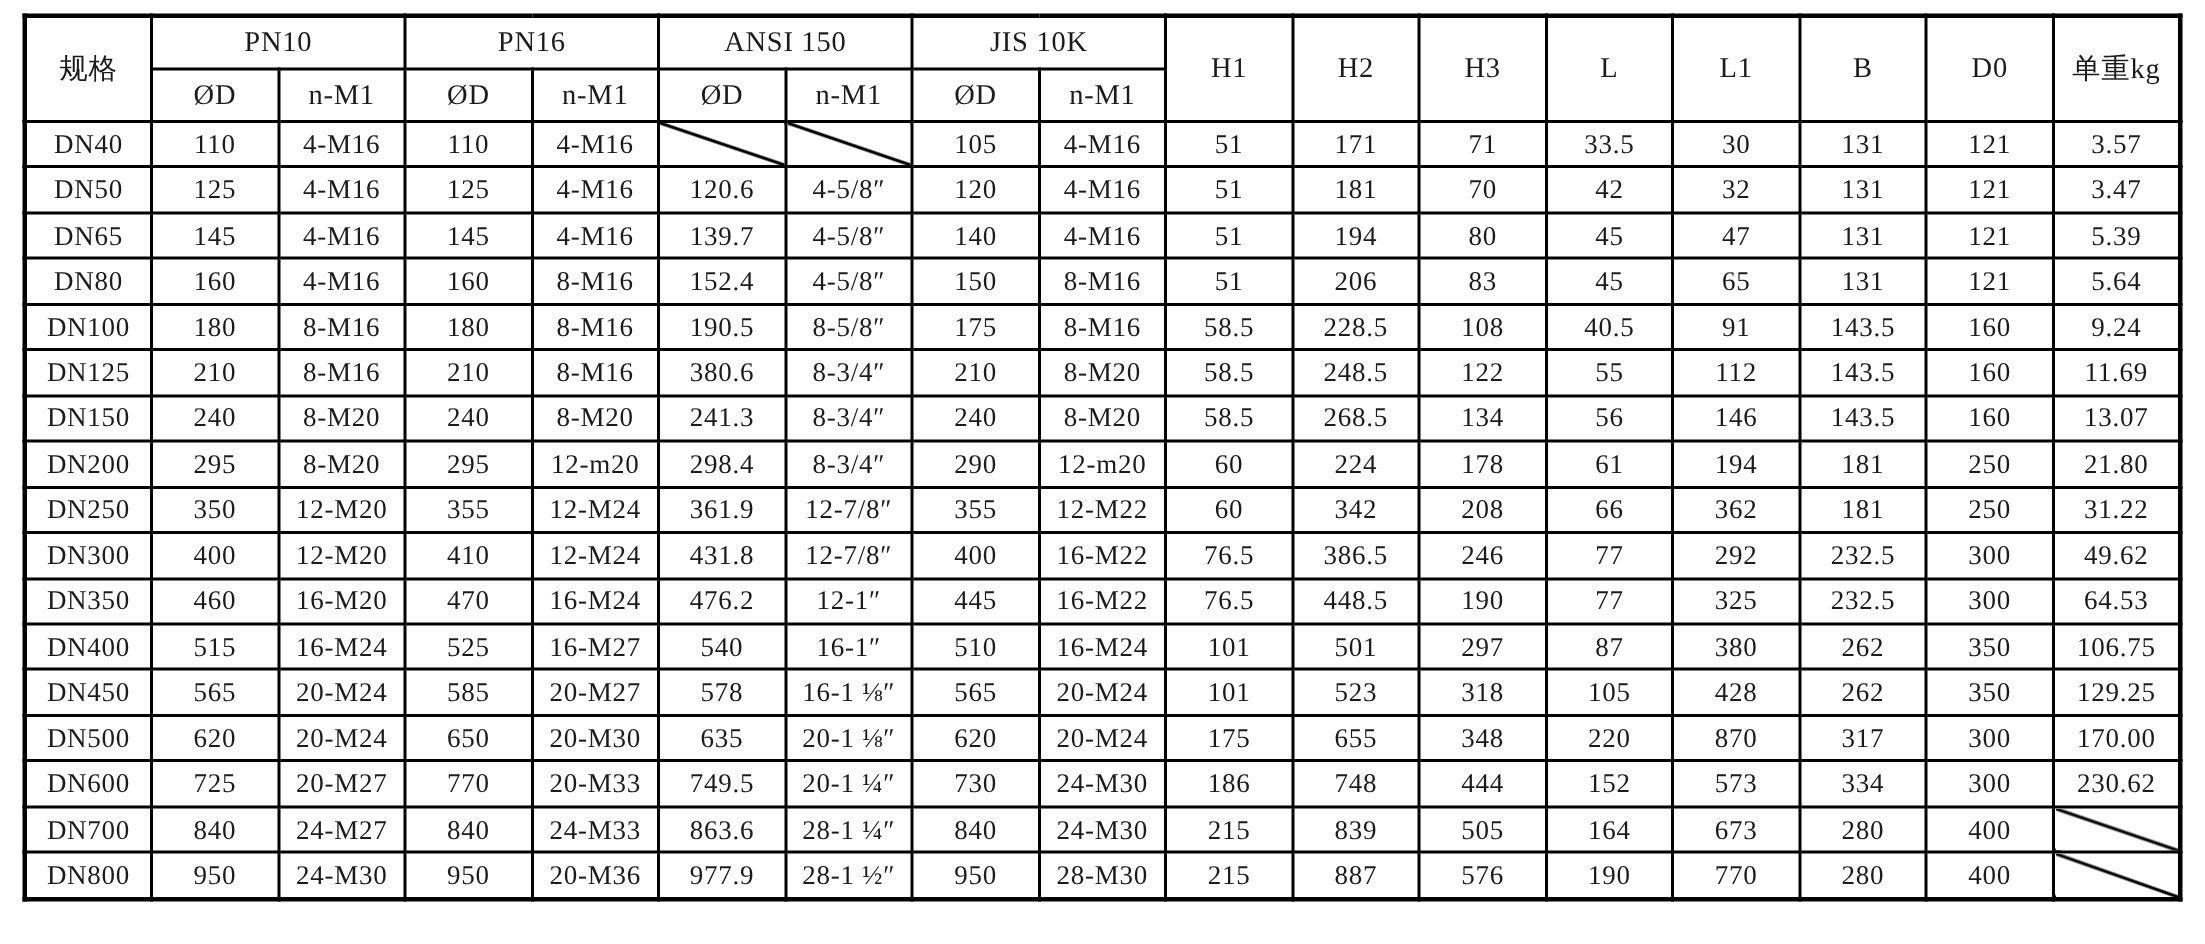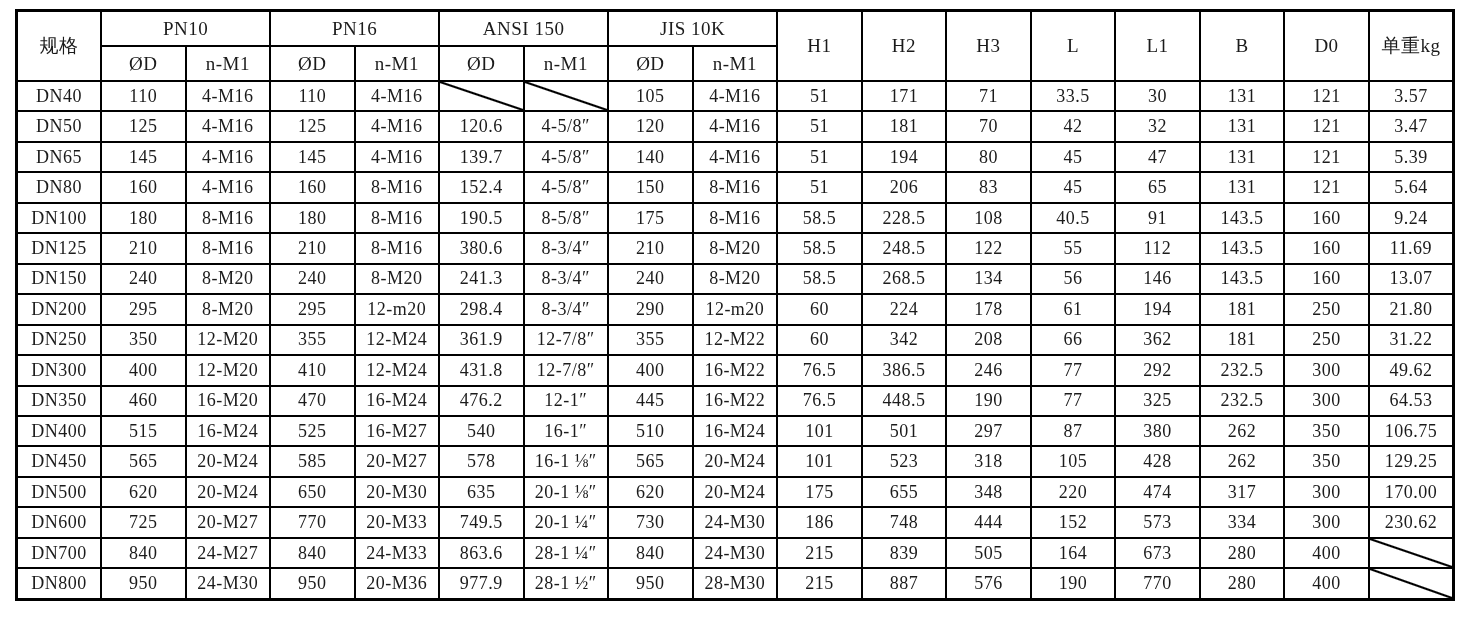--- a/index.html
+++ b/index.html
@@ -343,21 +343,21 @@
           <td>650</td>
           <td>20-M30</td>
           <td>635</td>
           <td>20-1 ⅛″</td>
           <td>620</td>
           <td>20-M24</td>
           <td>175</td>
           <td>655</td>
           <td>348</td>
           <td>220</td>
-          <td>474</td>
+          <td>870</td>
           <td>317</td>
           <td>300</td>
           <td>170.00</td>
         </tr>
         <tr>
           <td>DN600</td>
           <td>725</td>
           <td>20-M27</td>
           <td>770</td>
           <td>20-M33</td>

